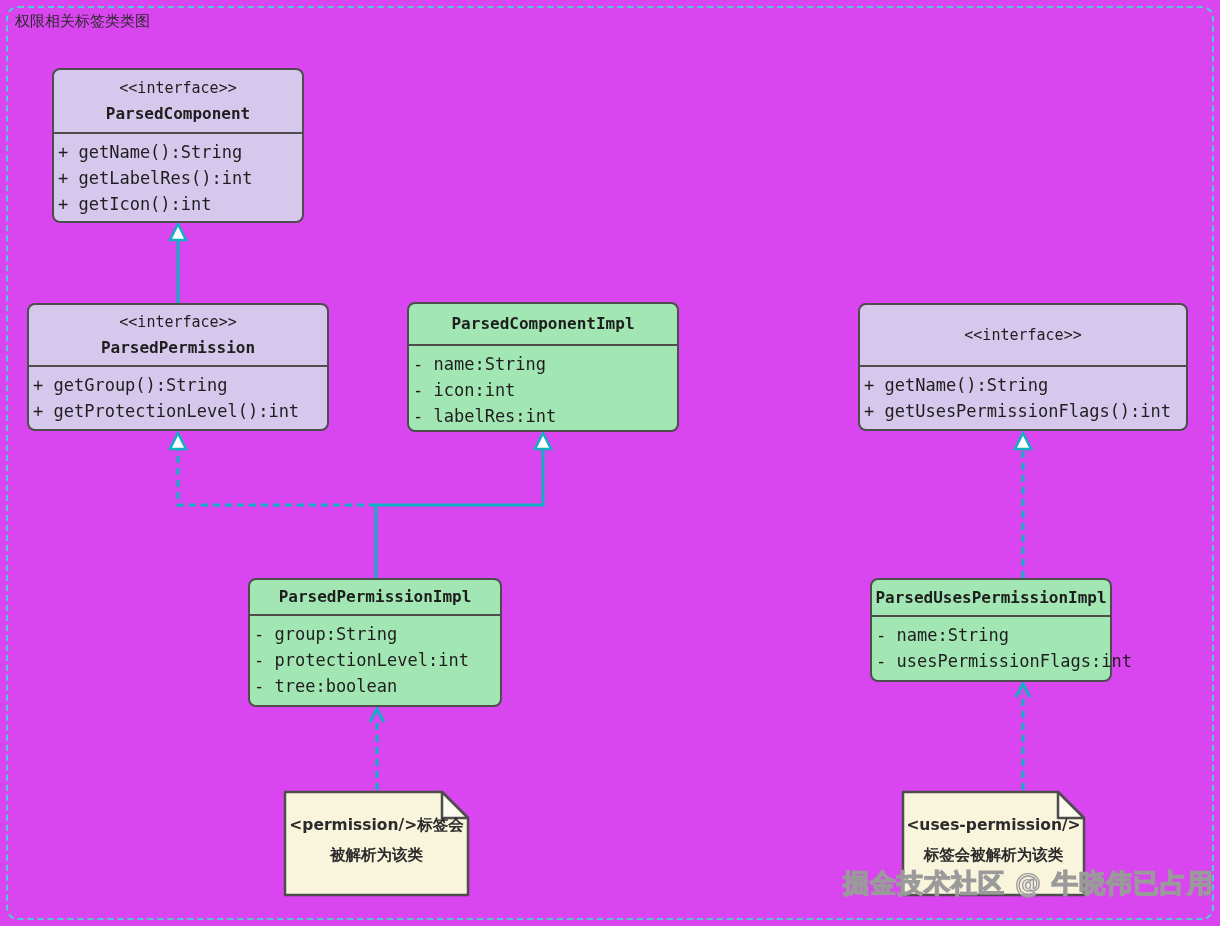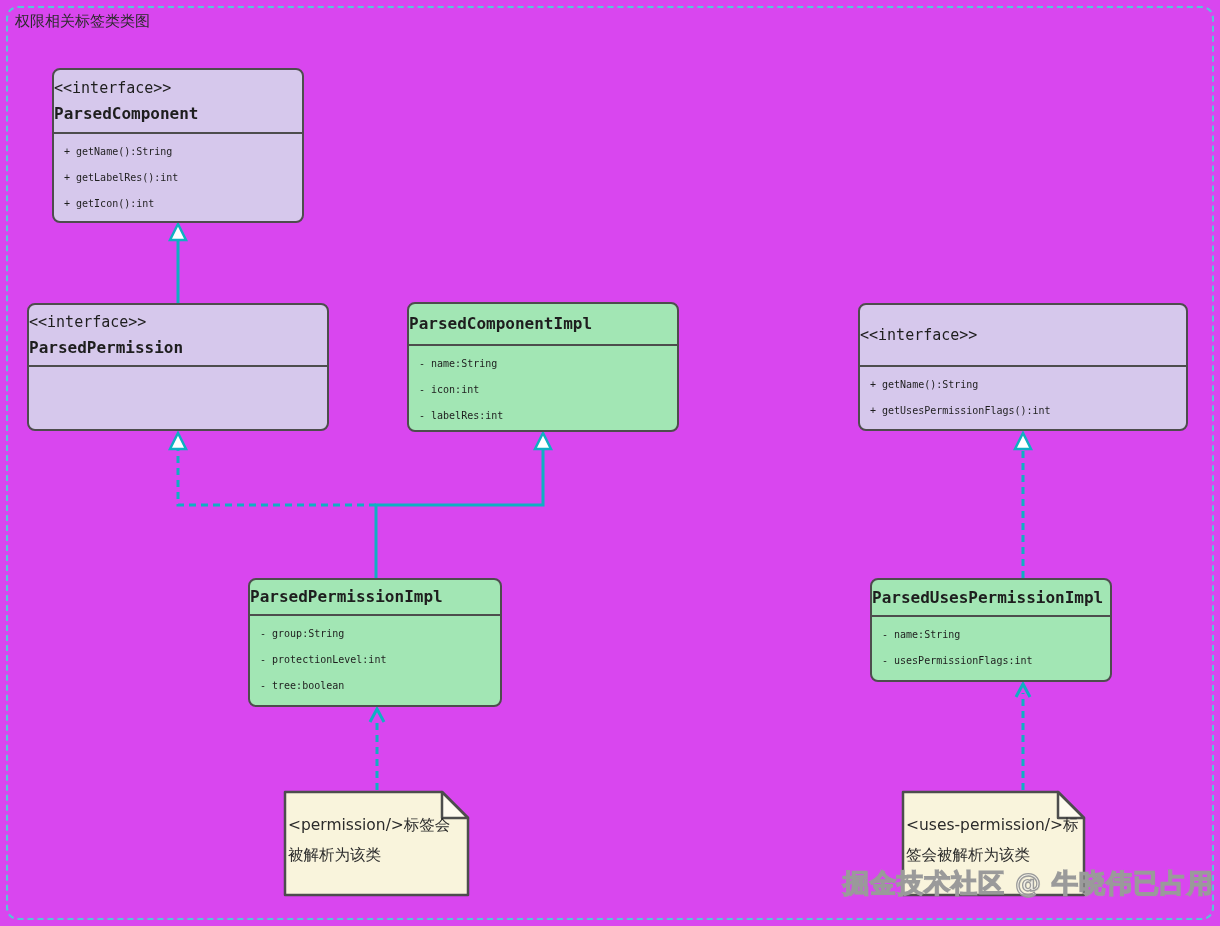--- a/index.html
+++ b/index.html
@@ -18,32 +18,32 @@
   .class-box{
     position:absolute;box-sizing:border-box;
     border:2.5px solid #4d4d4d;border-radius:8px;
     font-family:"DejaVu Sans Mono","Liberation Mono",monospace;color:#1e1e1e;
     display:flex;flex-direction:column;
   }
   .fill-purple{background:#d6c8ec;}
   .fill-green{background:#a2e6b4;}
   .box-header{
     box-sizing:border-box;border-bottom:2.5px solid #4d4d4d;
-    display:flex;flex-direction:column;justify-content:center;
+    display:flex;flex-direction:column;justify-content:center;align-items:center;
     flex:0 0 auto;
   }
   .stereotype{font-size:15px;line-height:26px;}
   .class-name{font-size:16px;font-weight:bold;line-height:26px;}
   .box-body{padding-top:5px;}
-  .member{font-size:10px;line-height:26px;padding:0 10px;white-space:pre;}
+  .member{font-size:17px;line-height:26px;padding:0 4px;white-space:pre;}
   .note{position:absolute;}
   .note svg{position:absolute;left:0;top:0;}
   .note-text{
-    position:absolute;left:5px;right:5px;top:20px;
-    font-size:15.5px;font-weight:normal;color:#2b2b2b;line-height:30px;
+    position:absolute;left:5px;right:5px;top:20px;text-align:center;
+    font-size:15.5px;font-weight:bold;color:#2b2b2b;line-height:30px;
     word-break:break-all;font-family:"DejaVu Sans",sans-serif;
   }
   .watermark{
     position:absolute;left:843px;top:866px;width:360px;
     font-size:26px;font-weight:bold;letter-spacing:1px;white-space:nowrap;
     color:rgba(255,255,255,0.45);
     -webkit-text-stroke:1.3px #9a9a9a;
     text-shadow:1px 1px 0 rgba(160,160,160,0.25);
     z-index:6;pointer-events:none;
   }
@@ -100,20 +100,24 @@
       <div class="member">+ getLabelRes():int</div>
       <div class="member">+ getIcon():int</div>
     </div>
   </div>
 
   <div class="class-box fill-purple" style="left:27px;top:303px;width:302px;height:128px;">
     <div class="box-header" style="height:62px;">
       <div class="stereotype">&lt;&lt;interface&gt;&gt;</div>
       <div class="class-name">ParsedPermission</div>
     </div>
+    <div class="box-body">
+      <div class="member">+ getGroup():String</div>
+      <div class="member">+ getProtectionLevel():int</div>
+    </div>
   </div>
 
   <div class="class-box fill-green" style="left:407px;top:302px;width:272px;height:130px;">
     <div class="box-header" style="height:42px;">
       <div class="class-name">ParsedComponentImpl</div>
     </div>
     <div class="box-body">
       <div class="member">- name:String</div>
       <div class="member">- icon:int</div>
       <div class="member">- labelRes:int</div>

